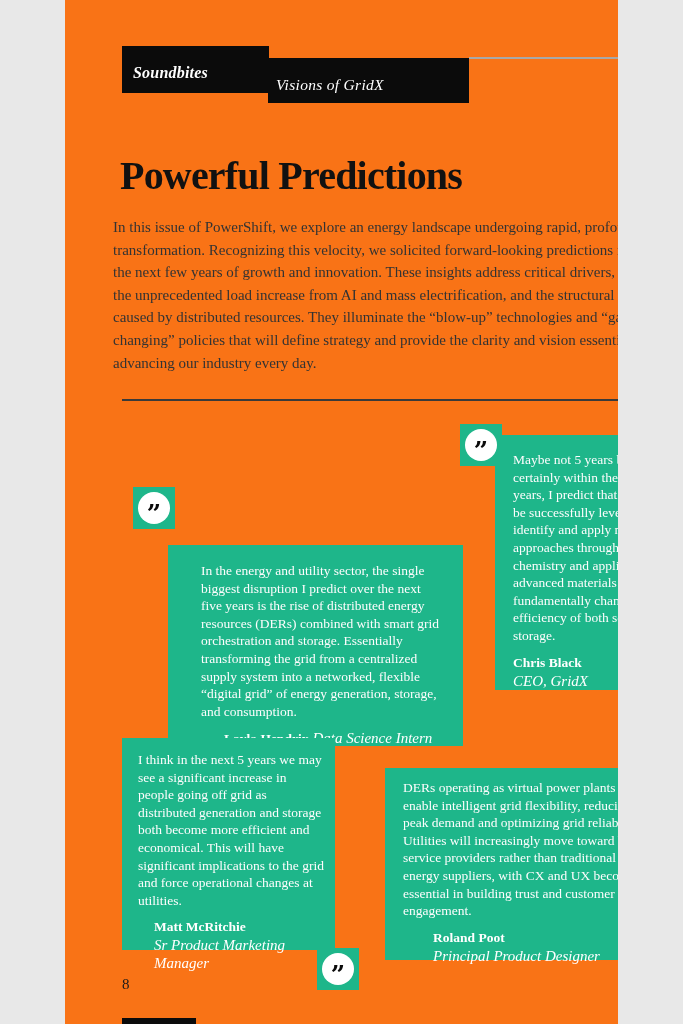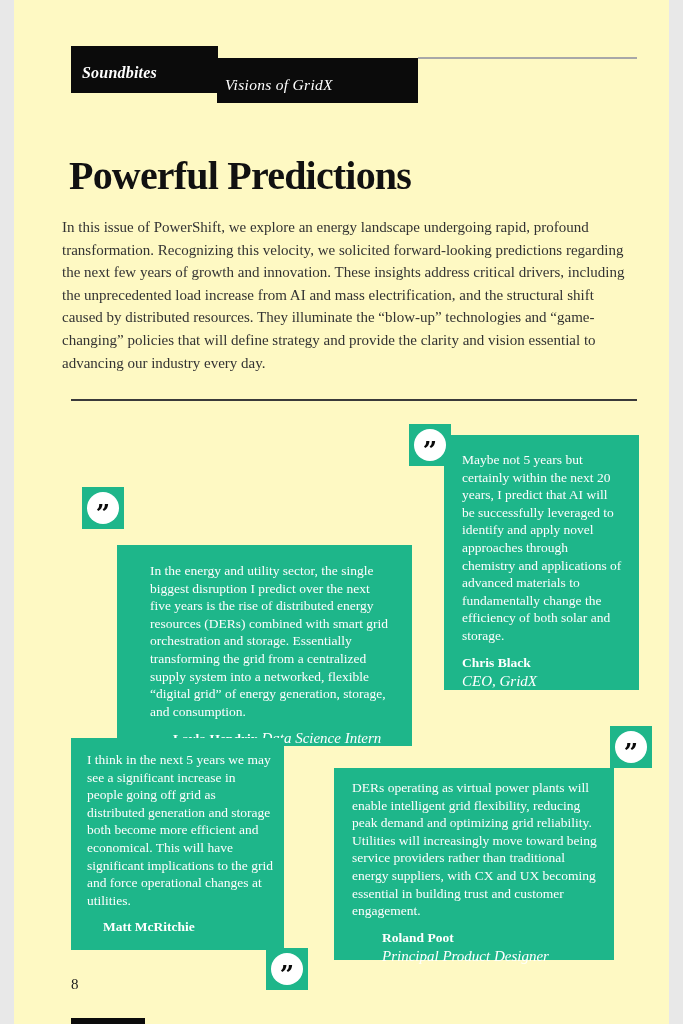--- a/index.html
+++ b/index.html
@@ -1,22 +1,22 @@
 <!DOCTYPE html>
 <html><head>
 <meta charset="utf-8">
 <style>
   * { margin: 0; padding: 0; box-sizing: border-box; }
   html, body { background: #e8e8e8; }
   body { font-family: "Liberation Serif", serif; }
   .page {
     position: relative;
-    width: 655px; height: 1024px;
+    width: 553px; height: 1024px;
     margin: 0 auto;
-    background: #fef9c3;
+    background: #f97316;
     overflow: hidden;
   }
 
   
   .tab { position: absolute; background: #0b0b0b; color: #ffffff; display: flex; }
   .tab-1 { left: 57px; top: 46px; width: 147px; height: 47px; align-items: center; padding: 6px 0 0 11px; z-index: 2; }
   .tab-1 .tab-label { font-weight: bold; font-style: italic; font-size: 16px; letter-spacing: 0.2px; }
   .tab-2 { left: 203px; top: 58px; width: 201px; height: 45px; align-items: flex-end; padding: 0 0 9px 8px; z-index: 1; }
   .tab-2 .tab-label { font-style: italic; font-size: 15.5px; letter-spacing: 0.3px; }
   .header-rule { position: absolute; left: 404px; top: 57px; width: 219px; height: 1.5px; background: #a8a8a8; }
@@ -112,20 +112,21 @@
     <div class="attr">
       <span class="attr-name">Layla Hendrix</span>
       <span class="attr-role">Data Science Intern</span>
     </div>
   </div>
 
   <div class="card card-matt">
     <div class="quote-text">I think in the next 5 years we may see a significant increase in people going off grid as distributed generation and storage both become more efficient and economical. This will have significant implications to the grid and force operational changes at utilities.</div>
     <div class="attr">
       <div class="attr-name">Matt McRitchie</div>
+      <div class="attr-role">Sr Product Marketing Manager</div>
     </div>
   </div>
 
   <div class="qicon qicon-3">
     <div class="qcircle">
       <span class="qglyph">”</span>
     </div>
   </div>
 
   <div class="qicon qicon-4">

